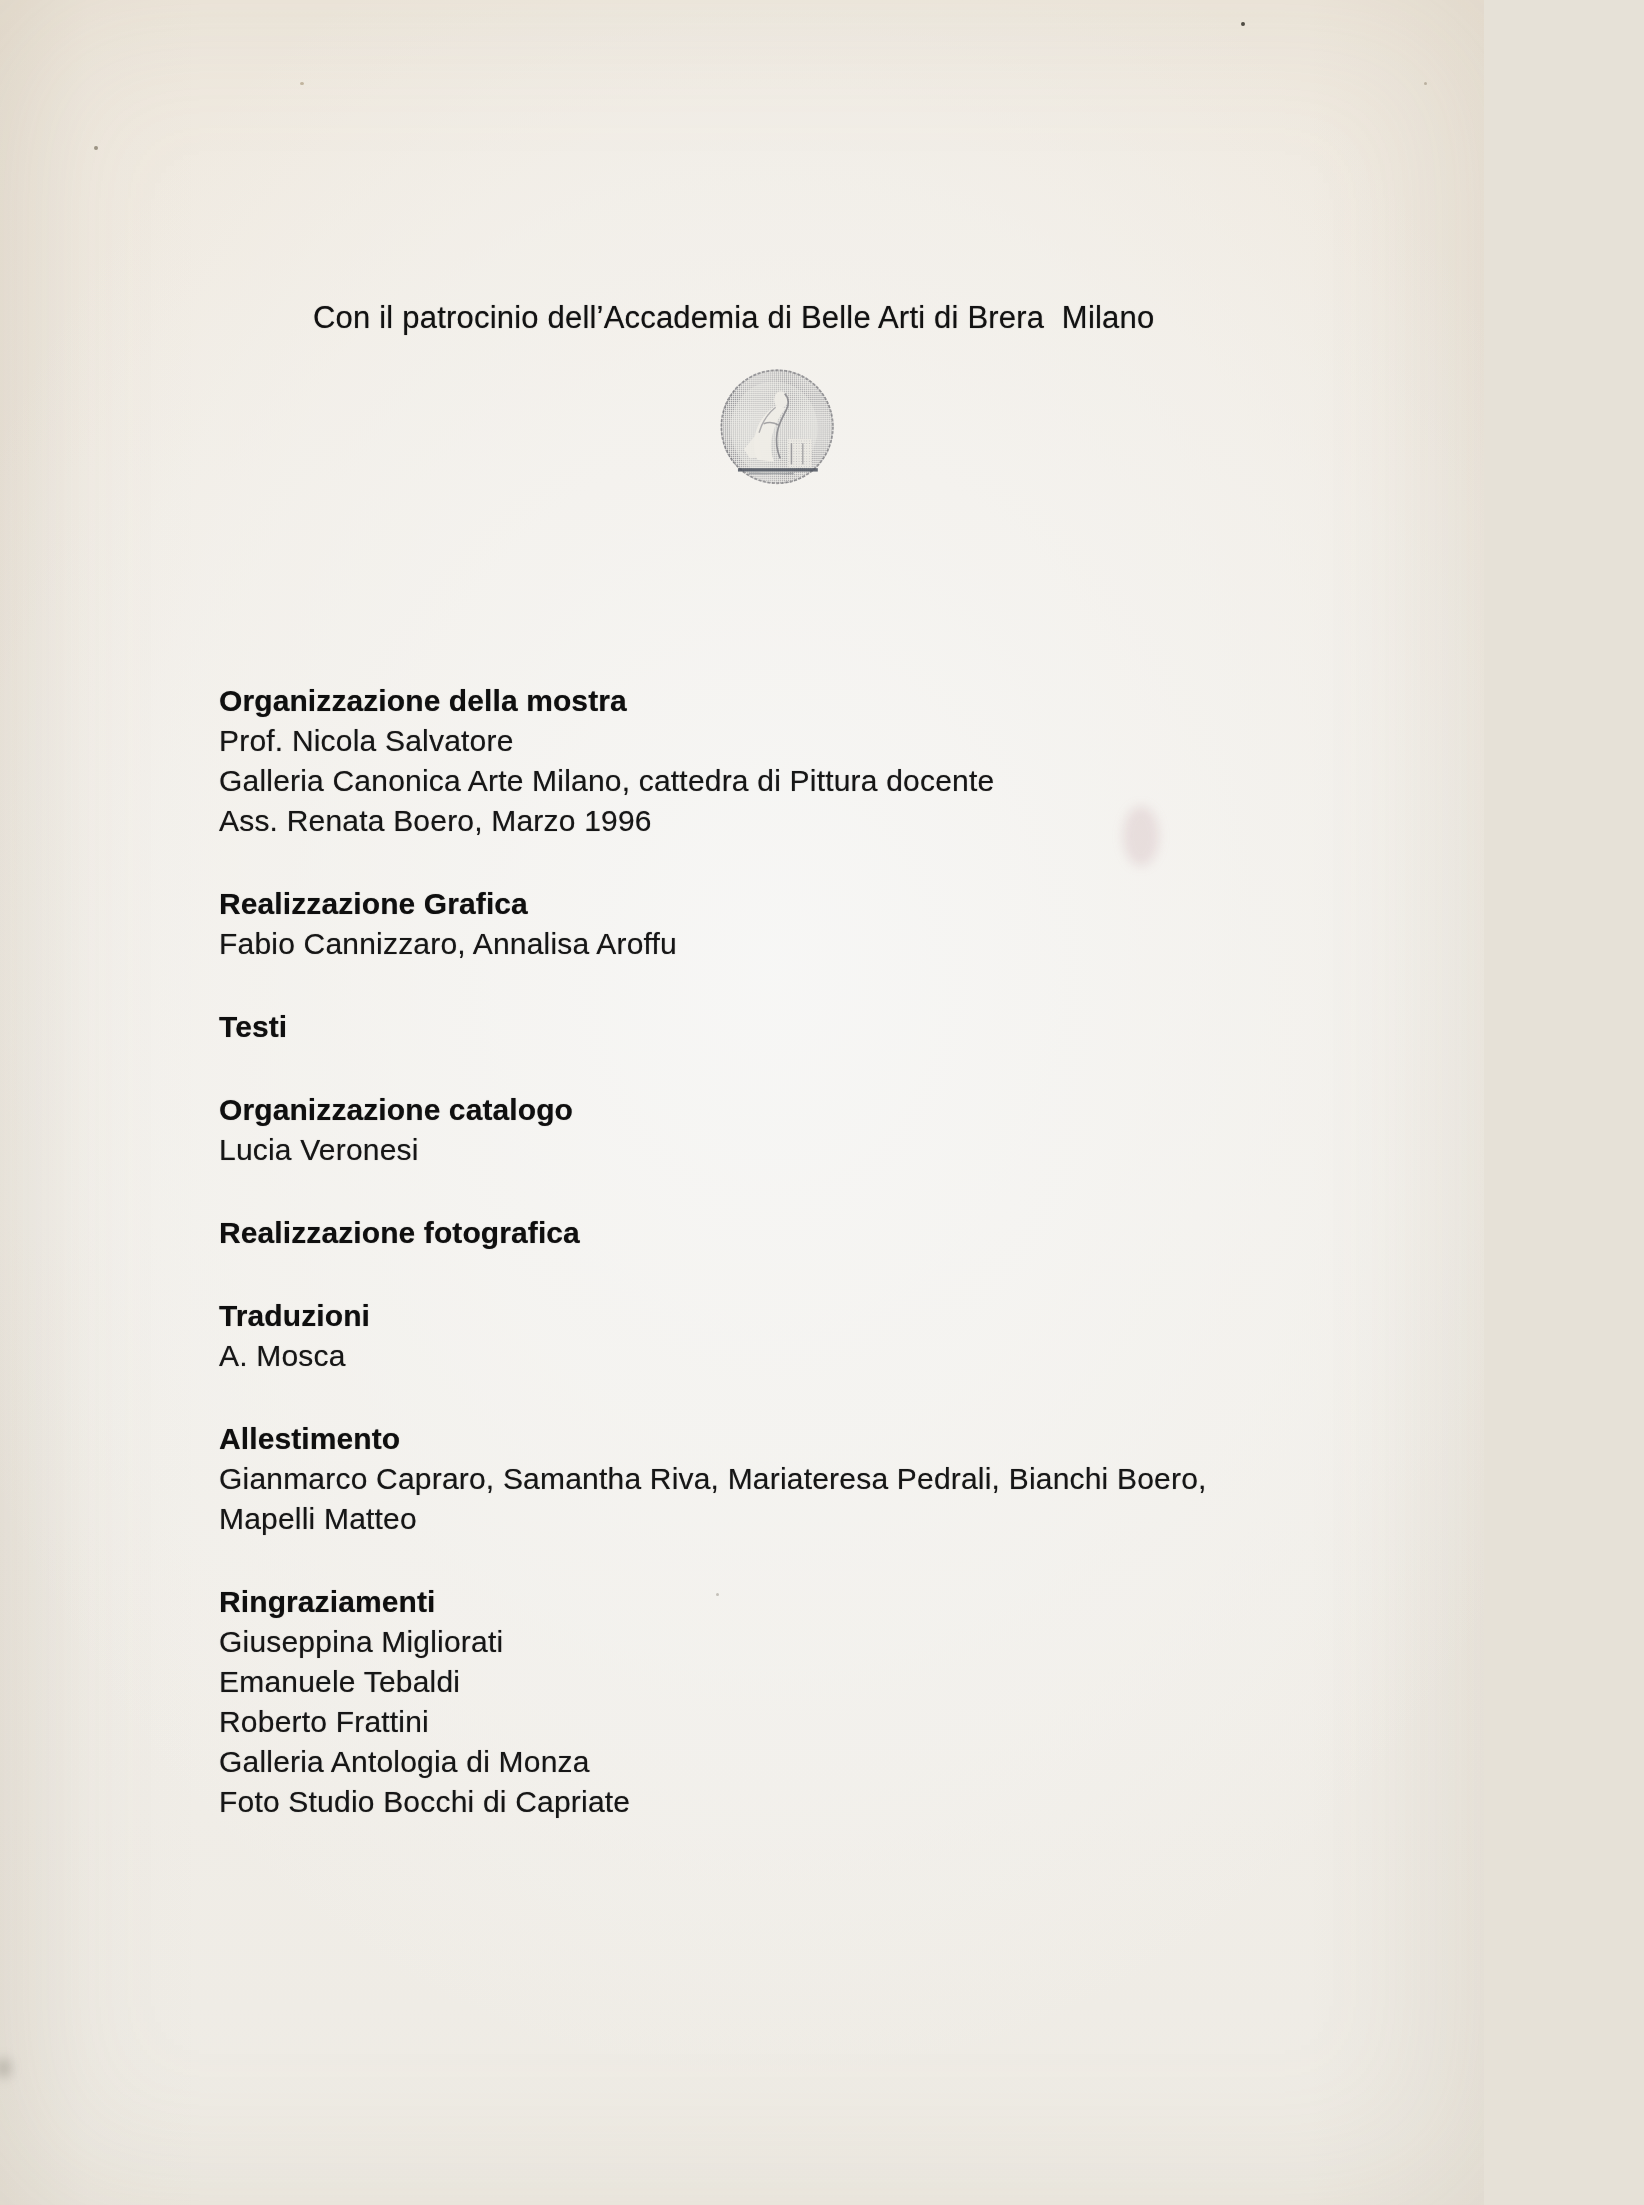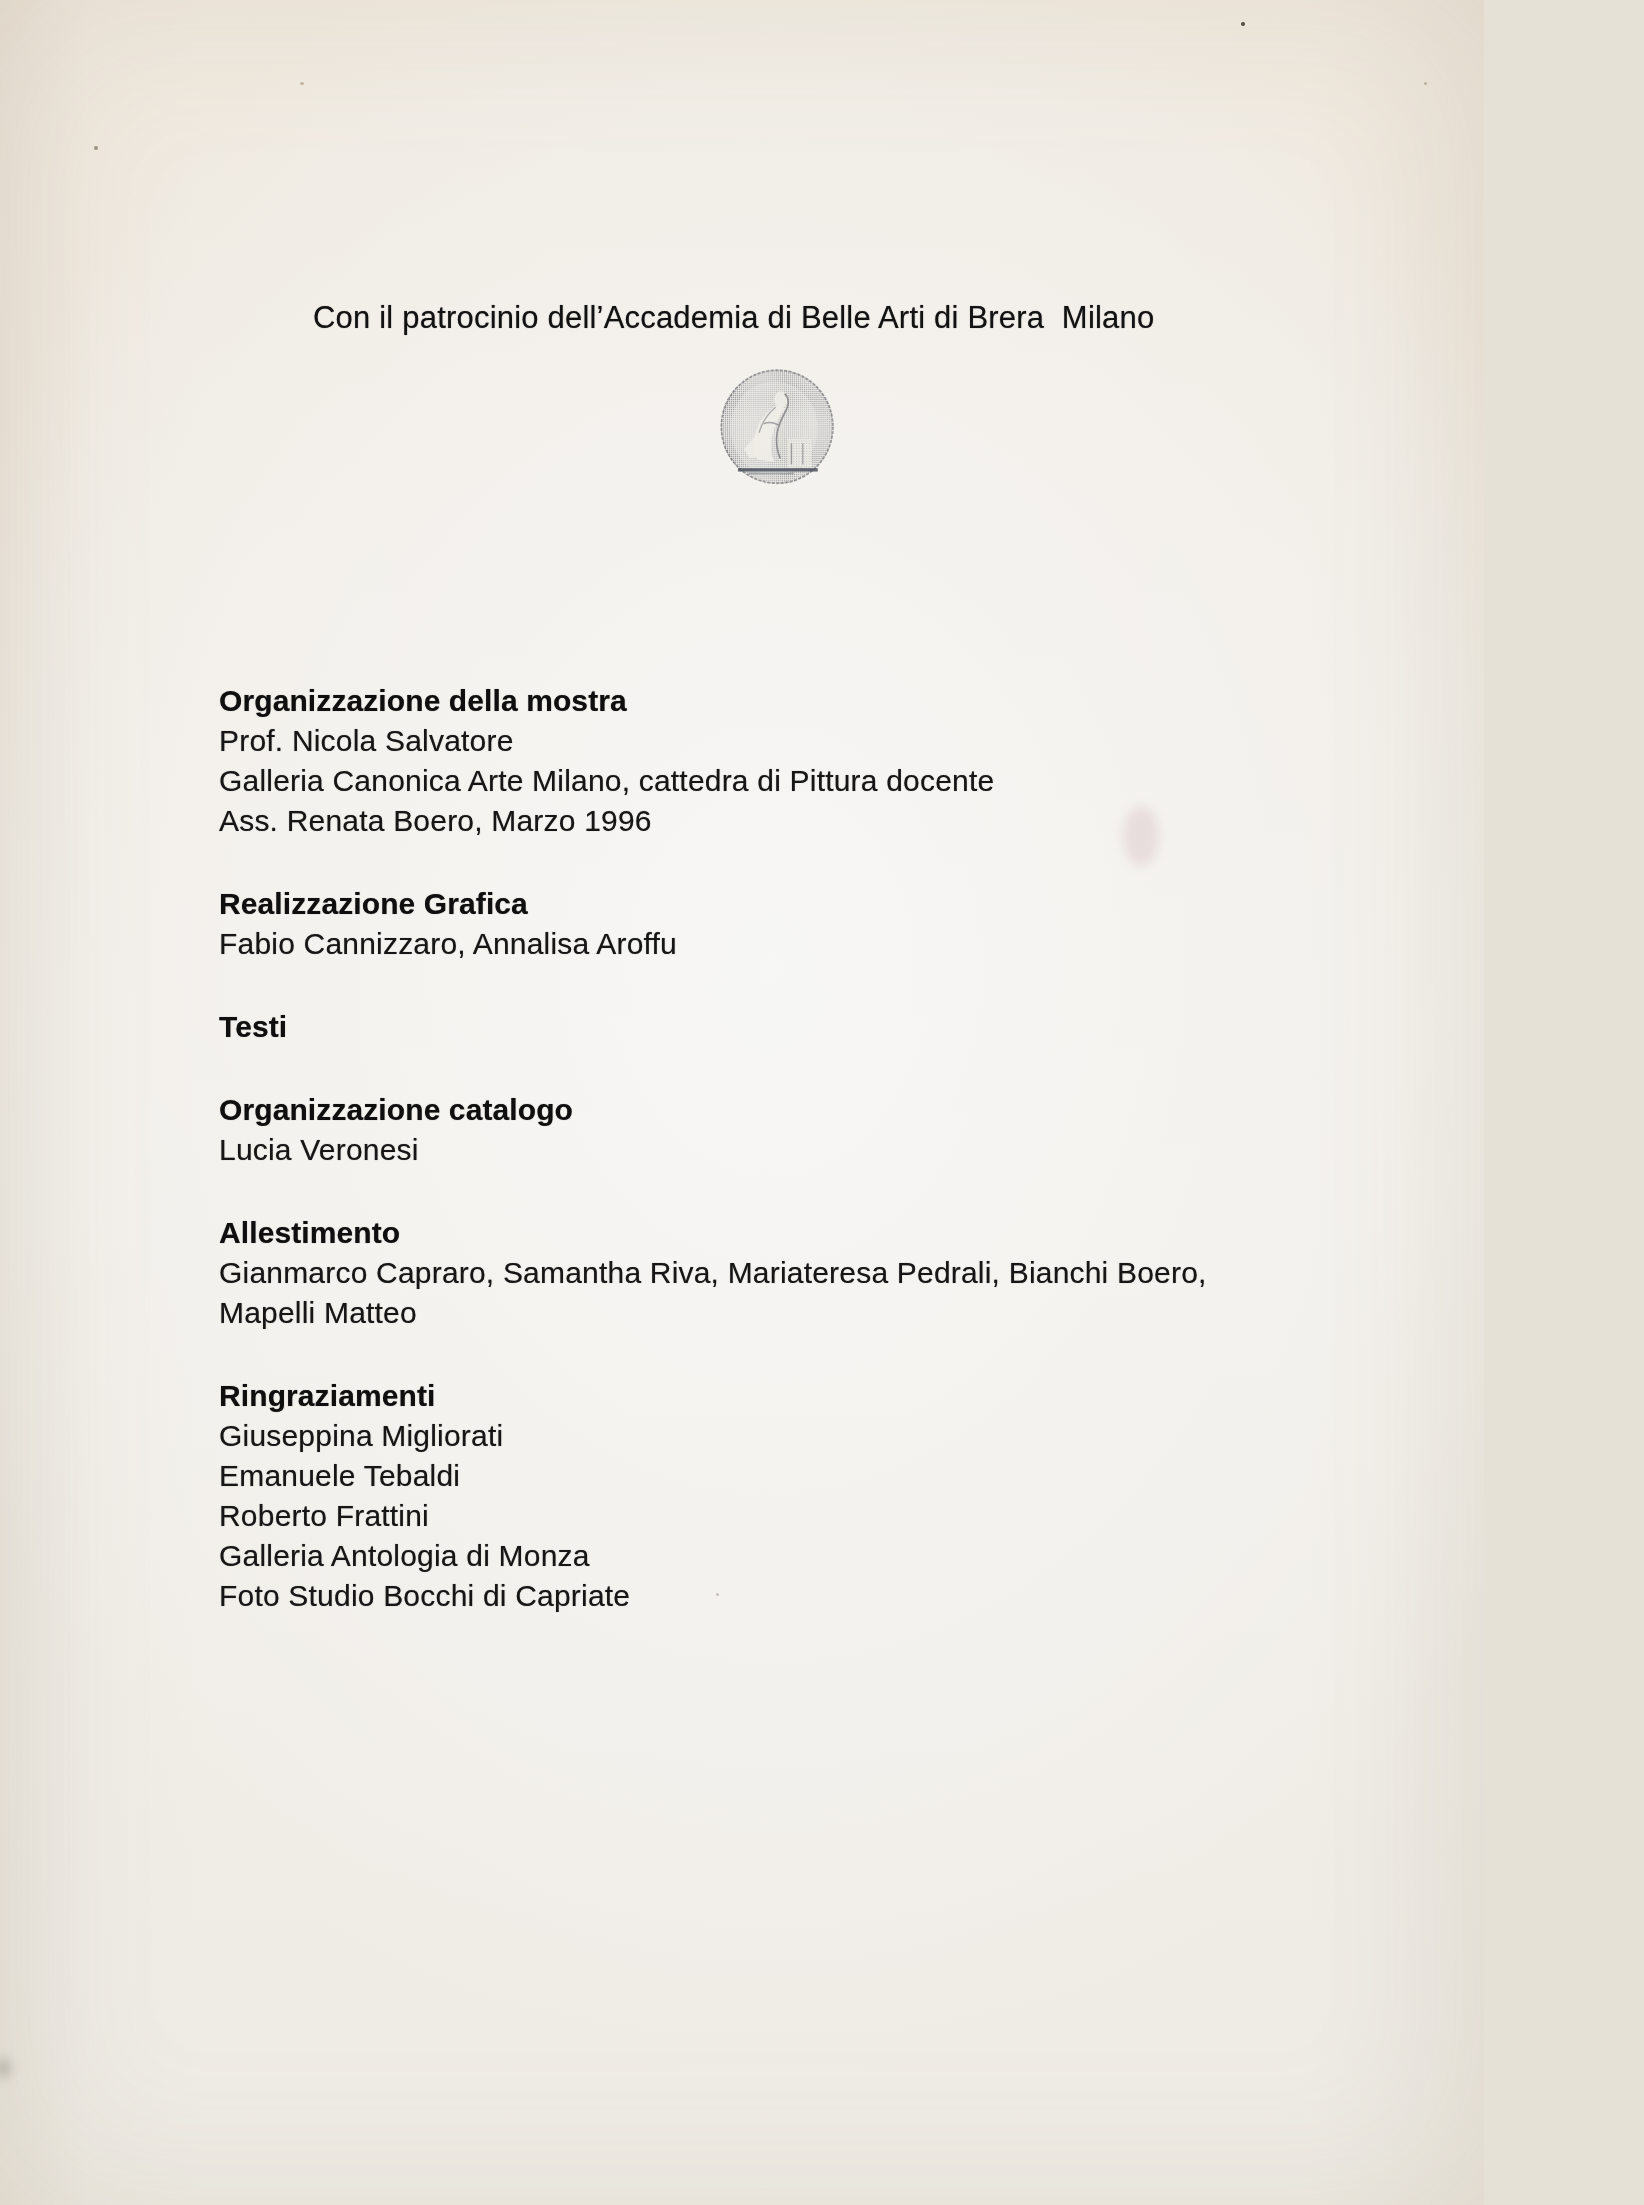--- a/index.html
+++ b/index.html
@@ -139,20 +139,25 @@
         <div class="line">Fabio Cannizzaro, Annalisa Aroffu</div>
       </div>
       <div class="section">
         <h2>Testi</h2>
       </div>
       <div class="section">
         <h2>Organizzazione catalogo</h2>
         <div class="line">Lucia Veronesi</div>
       </div>
       <div class="section">
+        <h2>Realizzazione fotografica</h2>
+      </div>
+      <div class="section">
+        <h2>Traduzioni</h2>
+        <div class="line">A. Mosca</div>
       </div>
       <div class="section">
         <h2>Allestimento</h2>
         <div class="line">Gianmarco Capraro, Samantha Riva, Mariateresa Pedrali, Bianchi Boero,</div>
         <div class="line">Mapelli Matteo</div>
       </div>
       <div class="section">
         <h2>Ringraziamenti</h2>
         <div class="line">Giuseppina Migliorati</div>
         <div class="line">Emanuele Tebaldi</div>

